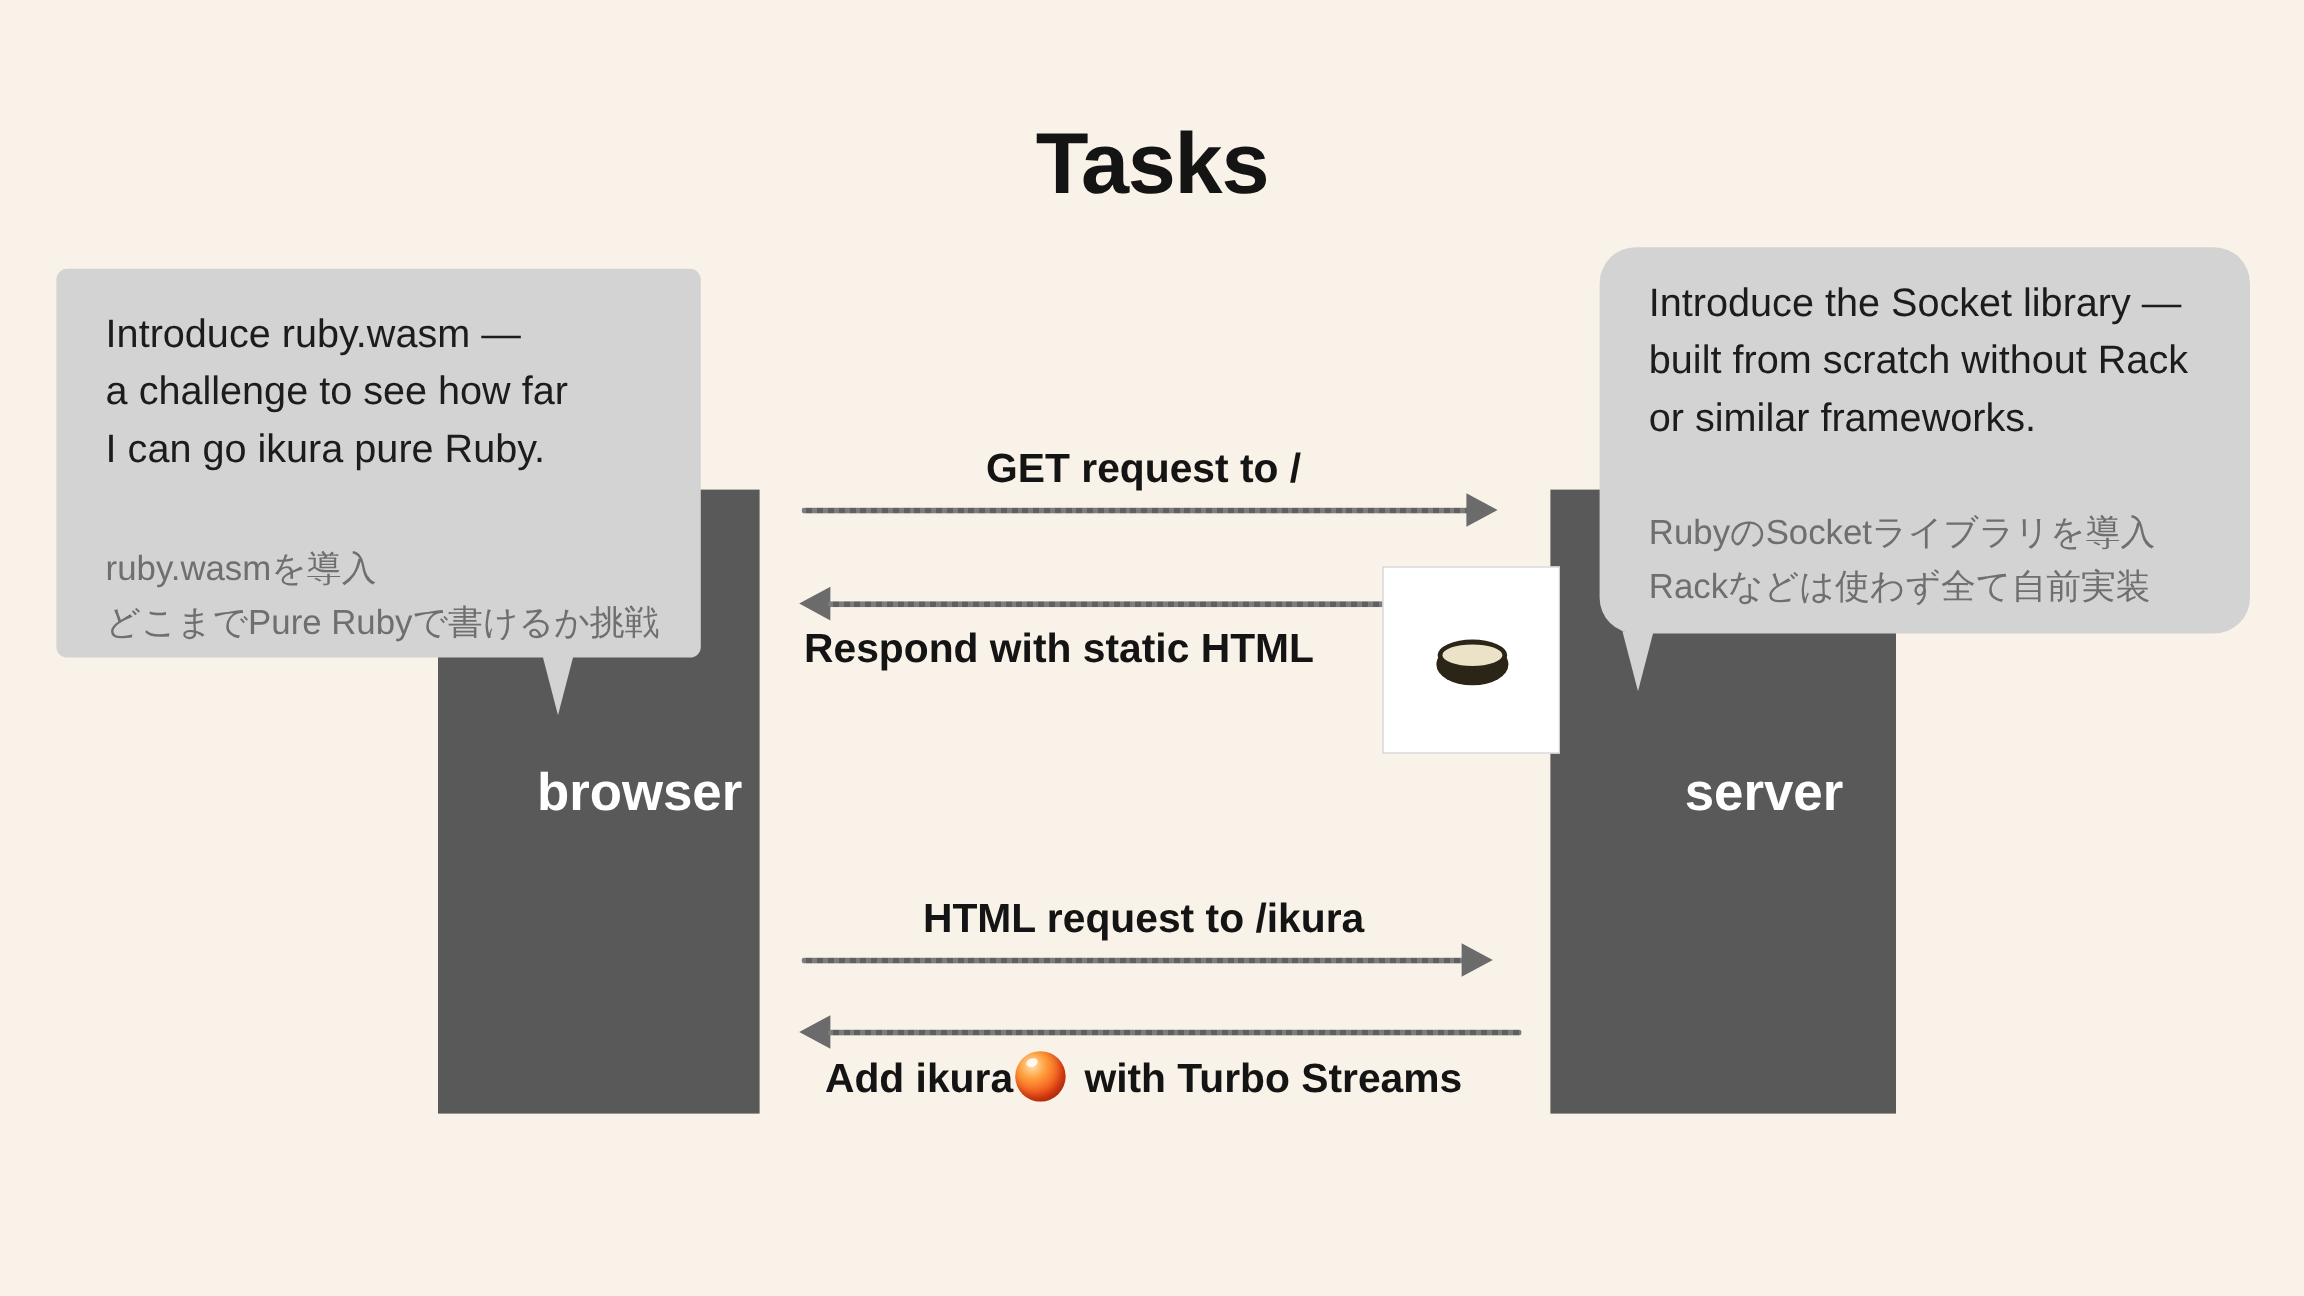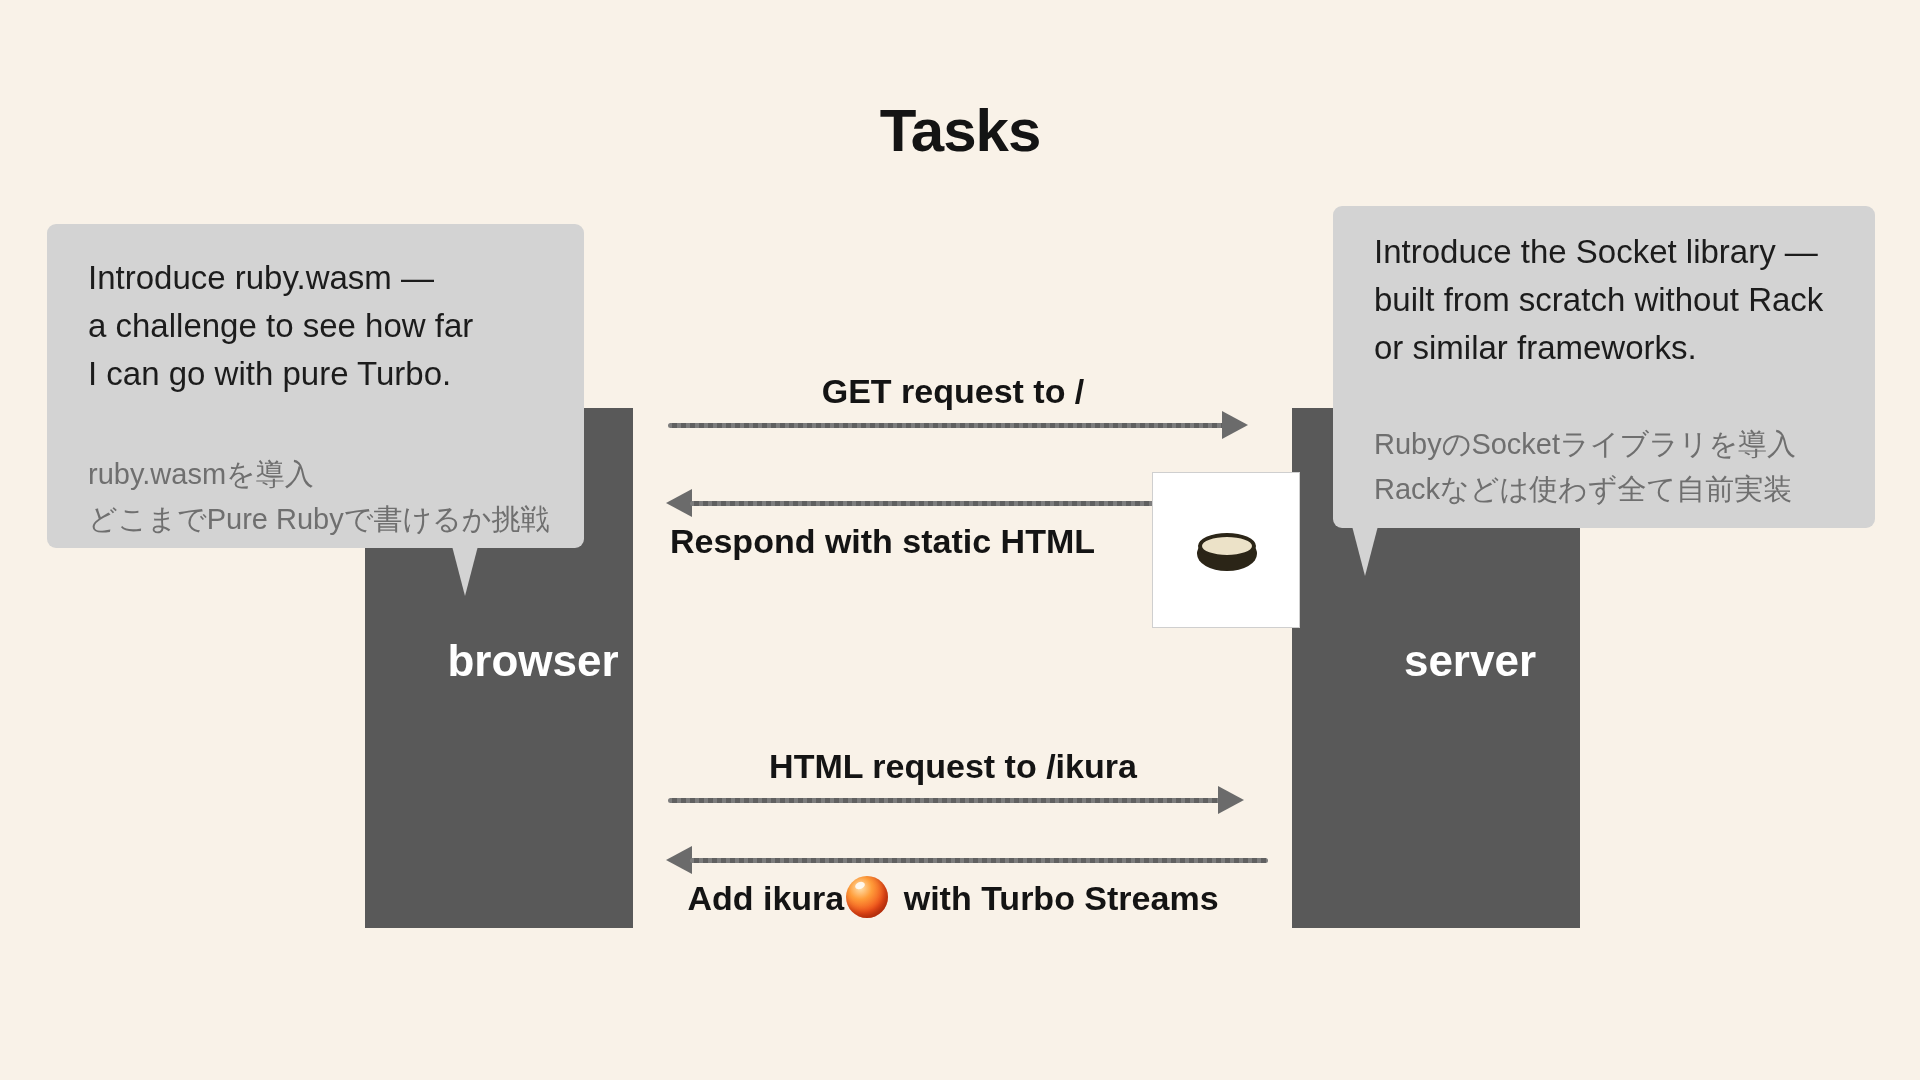--- a/index.html
+++ b/index.html
@@ -9,21 +9,21 @@
   }
   .slide{
     position:relative;
     width:1920px;height:1080px;
     background:#f9f2e8;
     overflow:hidden;
   }
   .title{
     position:absolute;left:0;top:96px;width:1920px;
     text-align:center;
-    font-size:60px;font-weight:800;color:#141414;
+    font-size:72px;font-weight:800;color:#141414;
     letter-spacing:-1px;
   }
   
   .actor{
     position:absolute;top:408px;height:520px;
     background:#595959;
   }
   .actor.browser{left:365px;width:268px;}
   .actor.server{left:1292px;width:288px;}
   .actor-label{
@@ -34,21 +34,21 @@
   .actor.browser .actor-label,.actor.server .actor-label{top:228px;}
   
   .bubble{
     position:absolute;
     background:#d3d3d3;
     border-radius:9px;
     color:#1c1c1c;
     z-index:4;
   }
   .bubble.left{left:47px;top:224px;width:537px;height:324px;padding:30px 20px 0 41px;box-sizing:border-box;}
-  .bubble.right{left:1333px;top:206px;width:542px;height:322px;padding:22px 20px 0 41px;box-sizing:border-box;}
+  .bubble.right{left:1333px;top:206px;width:542px;height:322px;padding:22px 20px 0 41px;box-sizing:border-box;border-radius:30px;}
   .bubble .en{font-size:33px;line-height:48px;color:#1c1c1c;}
   .bubble.left .jp{margin-top:54px;}
   .bubble.right .jp{margin-top:50px;}
   .bubble .jp{font-size:29px;line-height:45px;color:#6f6f6f;}
   .bubble-tail{
     position:absolute;width:0;height:0;z-index:5;
     border-left:13px solid transparent;
     border-right:13px solid transparent;
     border-top:50px solid #d3d3d3;
   }
@@ -128,21 +128,21 @@
     <div class="actor-label">browser</div>
   </div>
   <div class="actor server">
     <div class="actor-label">server</div>
   </div>
 
   <div class="bubble left">
     <div class="en">
       <div>Introduce ruby.wasm —</div>
       <div>a challenge to see how far</div>
-      <div>I can go with pure Turbo.</div>
+      <div>I can go ikura pure Ruby.</div>
     </div>
     <div class="jp">
       <div>ruby.wasmを導入</div>
       <div>どこまでPure Rubyで書けるか挑戦</div>
     </div>
   </div>
   <div class="bubble-tail left"></div>
 
   <div class="bubble right">
     <div class="en">

